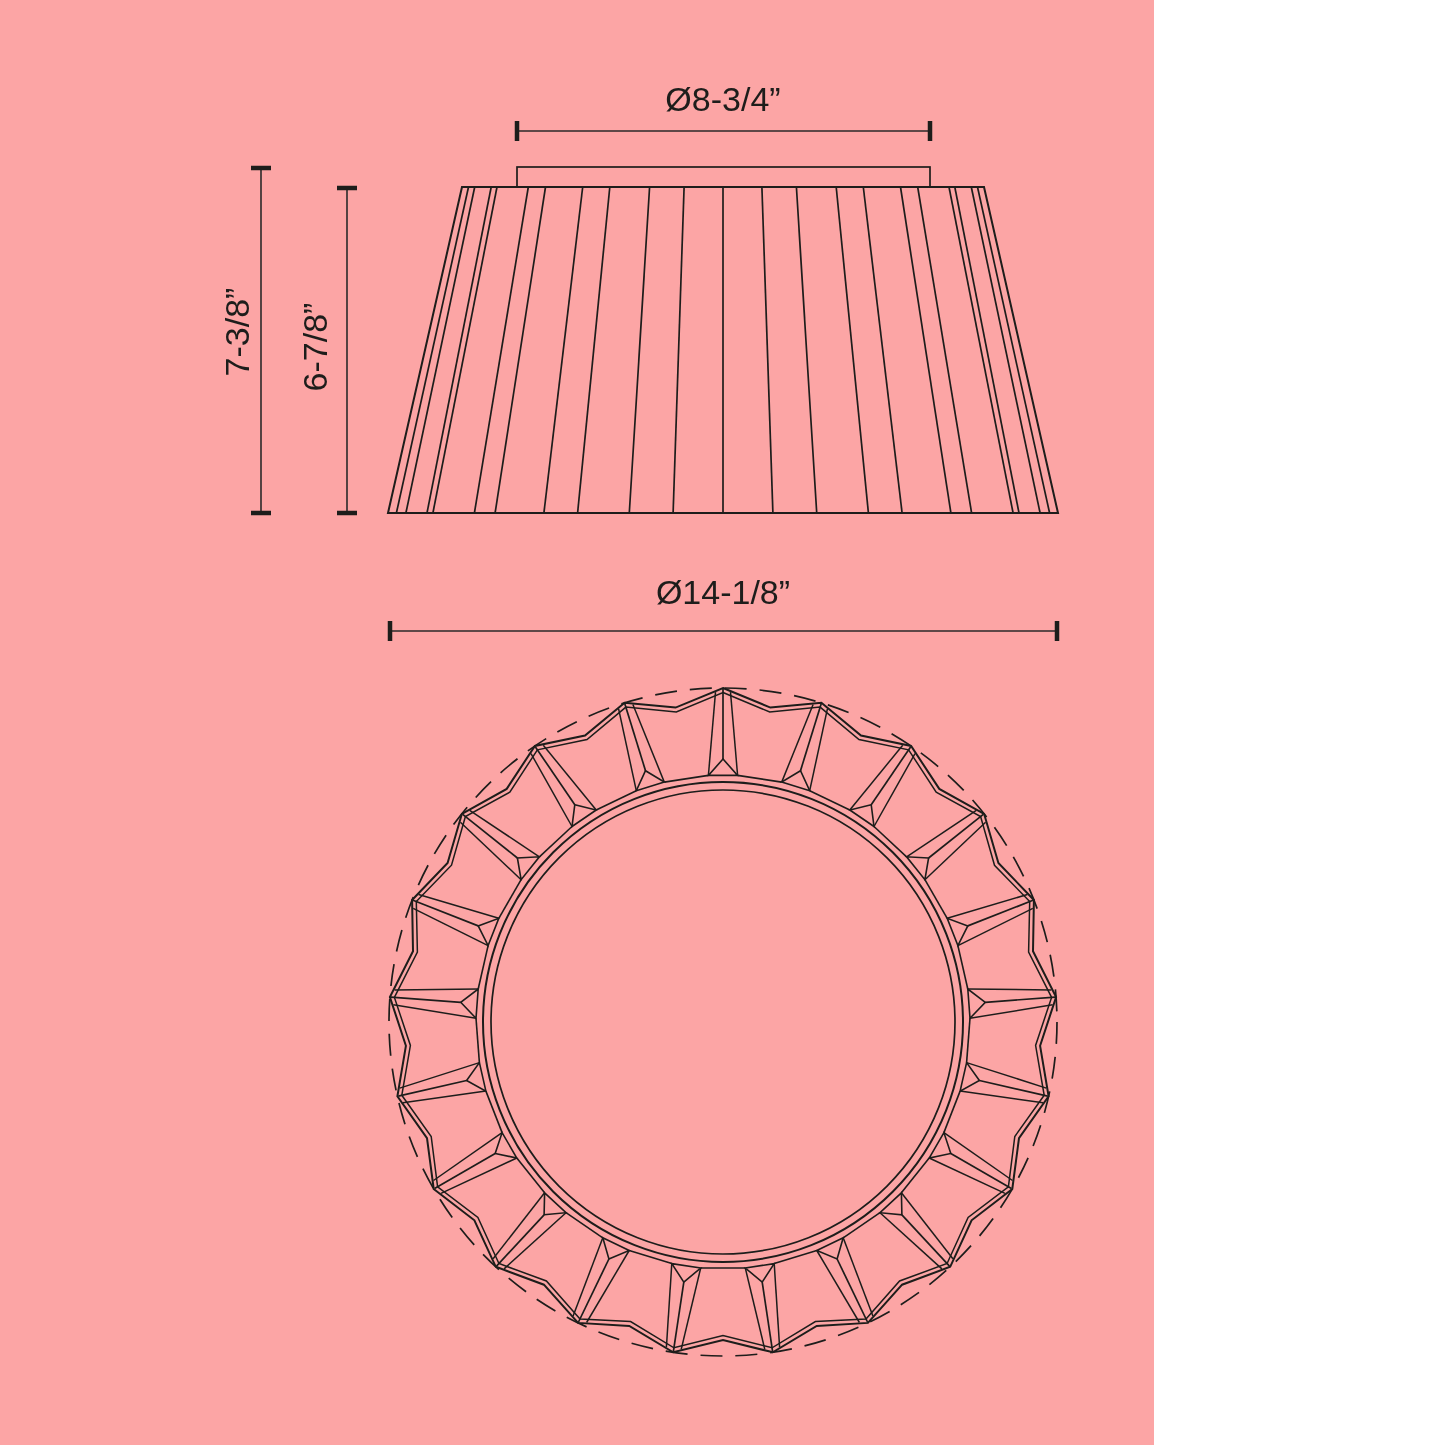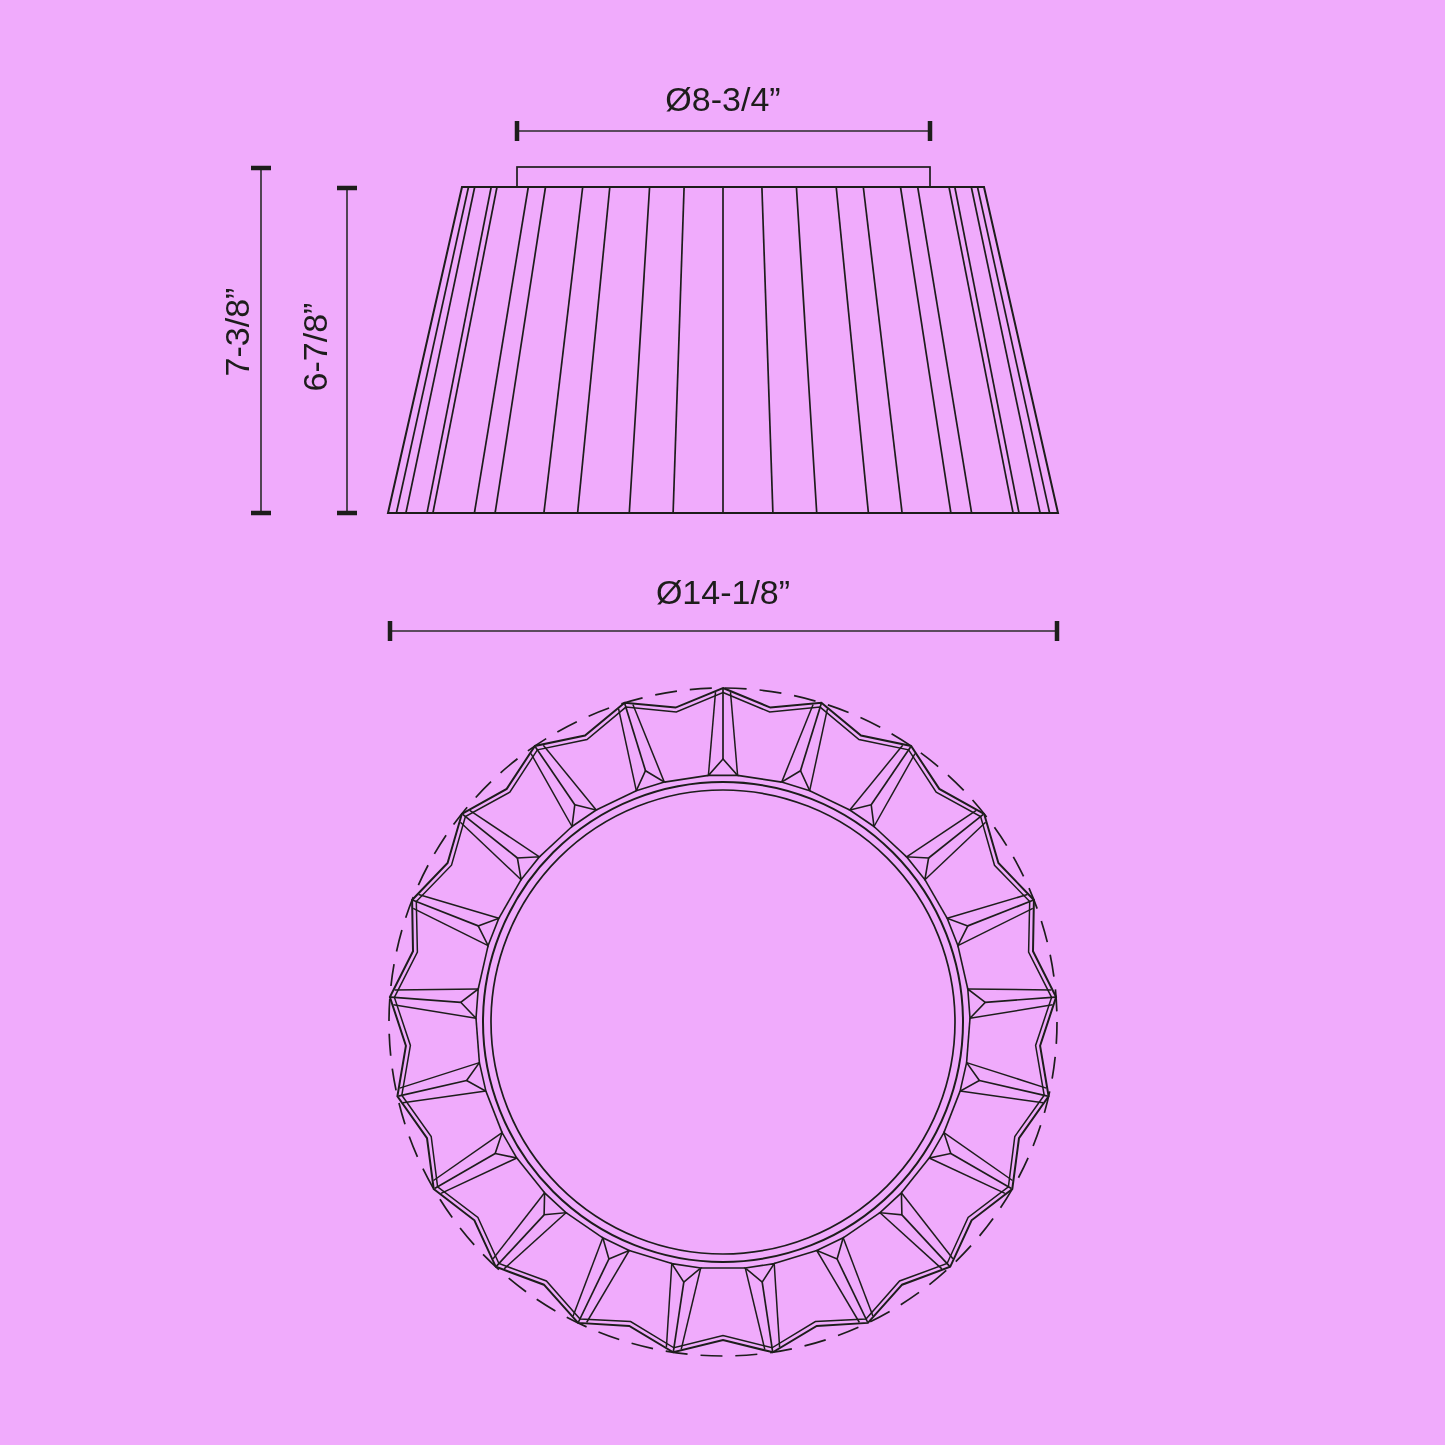--- a/index.html
+++ b/index.html
@@ -2,23 +2,23 @@
 <html><head>
 <meta charset="utf-8">
 <style>
   html, body {
     margin: 0;
     padding: 0;
     background: #ffffff;
   }
   .canvas {
     position: relative;
-    width: 1445px;
+    width: 1154px;
     height: 1445px;
-    background: #f0abfc;
+    background: #fca5a5;
     font-family: "Liberation Sans", sans-serif;
     overflow: hidden;
   }
   svg text {
     font-family: "Liberation Sans", sans-serif;
     font-size: 34px;
     fill: #1d1d1b;
   }
   .dim-line {
     stroke: #2a2a2a;

